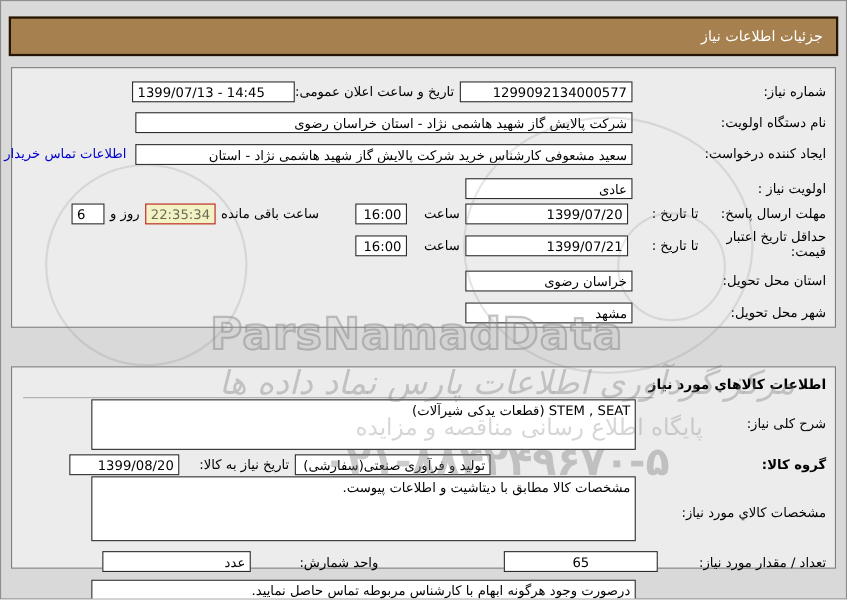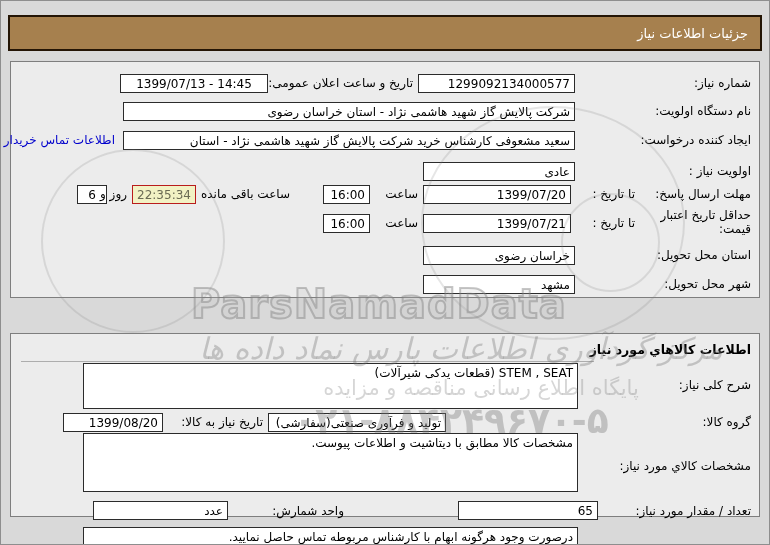--- a/index.html
+++ b/index.html
@@ -23,21 +23,21 @@
   #panel2{ top:304px; height:184px;margin-top:28px; }
   .lbl{ position:absolute; white-space:nowrap; font-size:12px; color:#000; }
   .lbl.wrap{ white-space:normal; text-align:right; line-height:14px; }
   .inp{
     position:absolute; height:19px; background:#fff;
     border:1px solid #2b2b2b; box-sizing:border-box;
     font-family:"DejaVu Sans", sans-serif; font-size:12px; color:#000;
     padding:0 4px; outline:none;
   }
   .inp.ltr{ direction:ltr; text-align:right; }
-  .inp.ctr{ text-align:center;margin-left:12px; }
+  .inp.ctr{ text-align:left; }
   .inp.rtl{ direction:rtl; text-align:right; }
   .inp.cd{
     background:#f2f2c4; border:1px solid #b91c1c; color:#6b6b54;
     direction:ltr; text-align:center;
   }
   .ta{
     position:absolute; background:#fff; border:1px solid #2b2b2b;
     box-sizing:border-box; resize:none; overflow:hidden;
     font-family:"DejaVu Sans", sans-serif; font-size:12px; color:#000;
     direction:rtl; text-align:right; padding:2px 4px; outline:none;
@@ -122,30 +122,30 @@
   </div>
 
   <div class="panel" id="panel2">
 
     <span class="sec-title" style="top:8px; right:8px;">اطلاعات کالاهاي مورد نیاز</span>
     <div class="sec-line" style="top:27px; right:165px; left:10px;"></div>
 
     <span class="lbl" style="top:44px; right:8px;">شرح کلی نیاز:</span>
     <textarea class="ta" style="top: 29px; right: 181px; width: 495px; height: 46px;" readonly="">STEM , SEAT (قطعات یدکی شیرآلات)</textarea>
 
-    <span class="lbl" style="top:81px; right:8px;">گروه کالا:</span>
+    <span class="lbl" style="top:81px; right:8px;font-weight:bold;">گروه کالا:</span>
     <input class="inp rtl" style="top: 79px; right: 313px; width: 178px;" readonly="" value="تولید و فرآوری صنعتی(سفارشی)">
     <span class="lbl" style="top:81px; right:496px;">تاریخ نیاز به کالا:</span>
     <input class="inp ltr" style="top: 79px; right: 596px; width: 100px;" readonly="" value="1399/08/20">
 
     <span class="lbl" style="top:125px; right:8px;">مشخصات کالاي مورد نیاز:</span>
     <textarea class="ta" style="top: 99px; right: 181px; width: 495px; height: 59px;" readonly="">مشخصات کالا مطابق با دیتاشیت و اطلاعات پیوست.</textarea>
 
     <span class="lbl" style="top:170px; right:8px;">تعداد / مقدار مورد نیاز:</span>
-    <input class="inp ltr" style="top: 167px; right: 161px; width: 140px;" readonly="" value="65">
+    <input class="inp ltr" style="top: 167px; right: 161px; width: 140px; text-align: center;" readonly="" value="65">
     <span class="lbl" style="top:170px; right:415px;">واحد شمارش:</span>
     <input class="inp rtl" style="top: 167px; right: 531px; width: 135px;" readonly="" value="عدد">
 
     <span class="lbl" style="top:219px; right:8px;">توضیحات خریدار:</span>
     <textarea class="ta" style="top: 193px; right: 181px; width: 495px; height: 58px;" readonly="">درصورت وجود هرگونه ابهام با کارشناس مربوطه تماس حاصل نمایید.</textarea>
   </div>
 
   <div class="wm wm-circle" id="circ1"></div>
   <div class="wm wm-circle" id="circ2"></div>
   <div class="wm wm-circle" id="circ3"></div>

